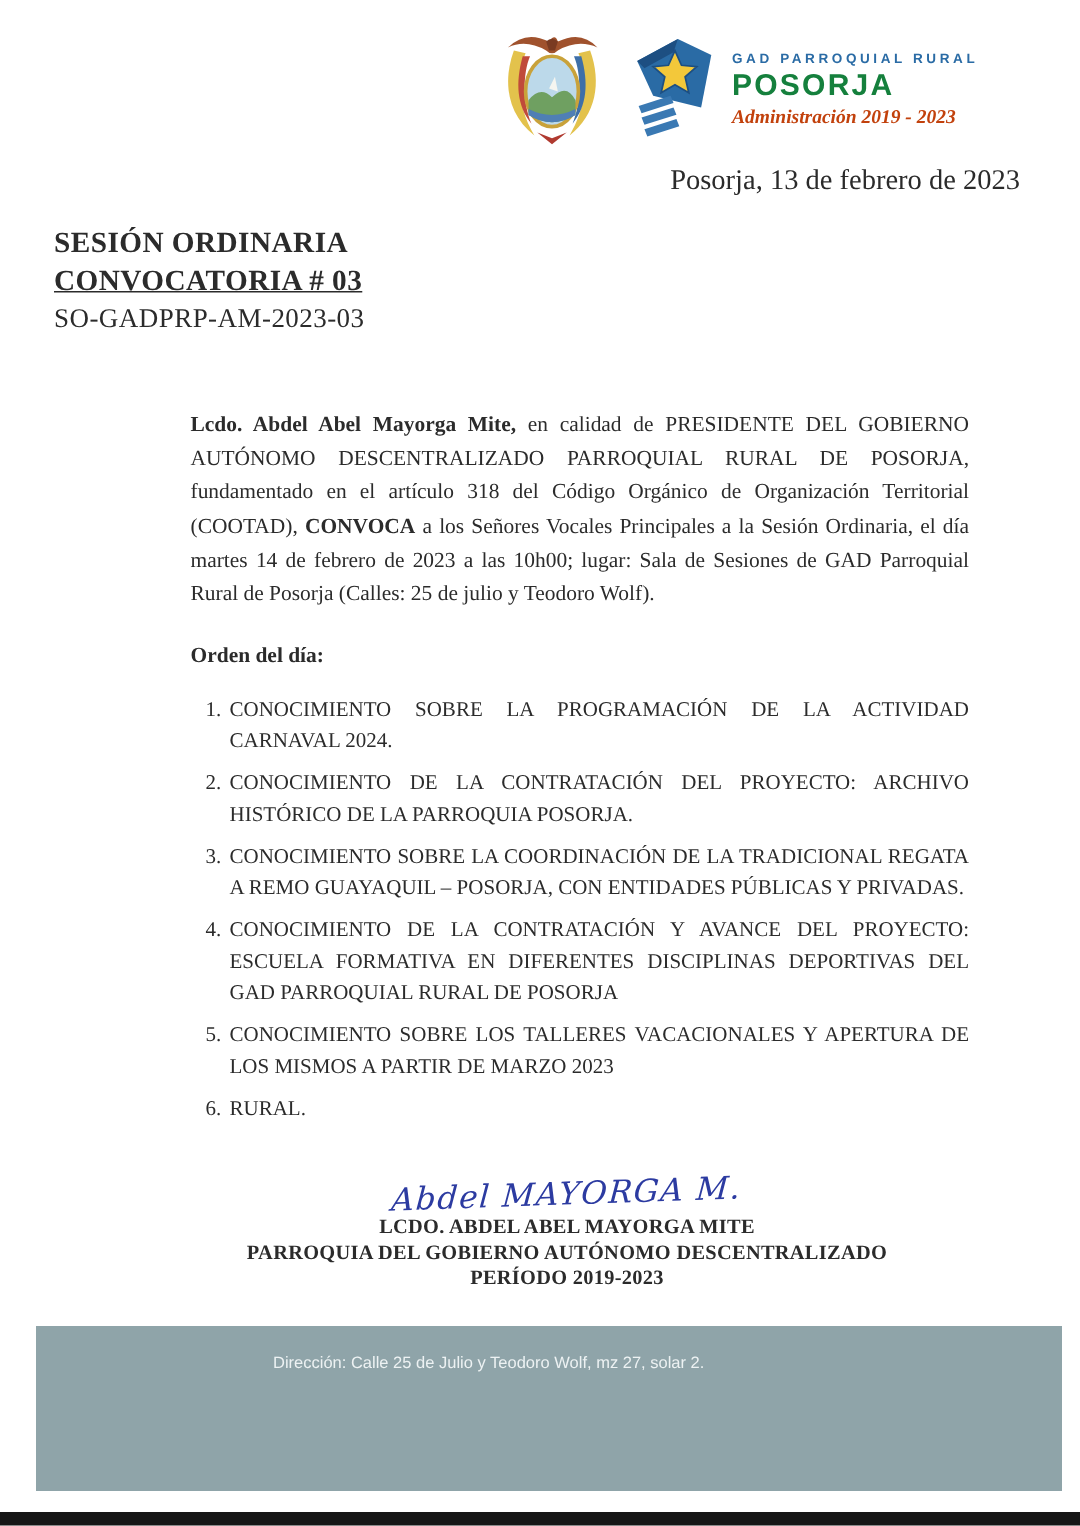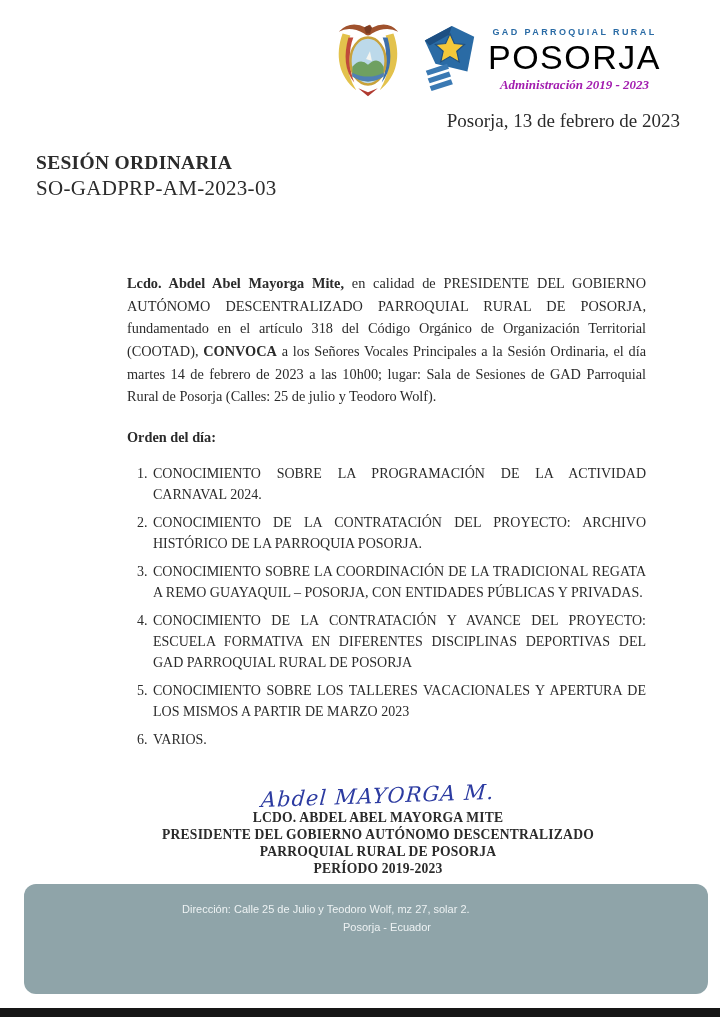--- a/index.html
+++ b/index.html
@@ -4,61 +4,61 @@
 <style>
   html,body{margin:0;padding:0;}
   body{
     width:720px;height:1017px;background:#fdfdfd;
     font-family:"Liberation Serif", serif;
     color:#2b2b2b;position:relative;overflow:hidden;
   }
   .page{position:absolute;inset:0;background:#ffffff;}
 
   
-  .header{position:absolute;top:16px;left:330px;display:flex;align-items:center;gap:12px;text-align:center;}
+  .header{position:absolute;top:16px;left:330px;display:flex;align-items:center;gap:12px;}
   .coat{width:76px;height:86px;}
   .brand{display:flex;align-items:center;gap:8px;}
   .brand-mark{width:62px;height:80px;}
   .brand-text{display:flex;flex-direction:column;line-height:1;}
   .brand-top{font-family:"Liberation Sans",sans-serif;font-size:9px;font-weight:bold;
     letter-spacing:2.4px;color:#2a6ba5;margin-bottom:3px;}
-  .brand-name{font-family:"Liberation Sans",sans-serif;font-size:34px;font-weight:normal;
-    letter-spacing:1.5px;color:#000000;}
+  .brand-name{font-family:"Liberation Sans",sans-serif;font-size:20px;font-weight:bold;
+    letter-spacing:1.5px;color:#15803d;}
   .brand-sub{font-family:"Liberation Serif",serif;font-style:italic;font-weight:bold;
-    font-size:13px;color:#a21caf;margin-top:4px;}
+    font-size:13px;color:#c2410c;margin-top:4px;}
 
   
   .date-line{position:absolute;top:110px;right:40px;font-size:19px;}
 
   
   .title-block{position:absolute;top:150px;left:36px;width:684px;text-align:left;line-height:1.3;}
   .title-1{font-size:19.5px;font-weight:bold;letter-spacing:.3px;}
   .title-2{font-size:19.5px;font-weight:bold;text-decoration:underline;letter-spacing:.3px;}
-  .title-3{font-size:21px;font-weight:normal;letter-spacing:.3px;}
+  .title-3{font-size:18px;font-weight:normal;letter-spacing:.3px;}
 
   
   .doc-body{position:absolute;top:258px;left:127px;width:519px;}
   .paragraph{font-size:14.3px;line-height:22.6px;text-align:justify;}
   .b{font-weight:bold;}
   .agenda-heading{font-size:14.3px;font-weight:bold;margin-top:21px;}
   .agenda{margin-top:17px;}
   .agenda-item{display:flex;margin-bottom:7px;font-size:14px;line-height:21px;}
   .agenda-num{width:26px;flex:none;padding-left:10px;box-sizing:border-box;}
   .agenda-text{flex:1;text-align:justify;}
 
   
   .sig-block{position:absolute;top:784px;left:36px;width:684px;text-align:center;}
   .sig-hand{display:inline-block;font-family:"DejaVu Serif",serif;font-style:italic;
     font-size:21px;color:#2c3ba1;transform:rotate(-2deg) skewX(-6deg);
     letter-spacing:1px;margin-bottom:1px;}
   .sig-lines{font-size:13.6px;font-weight:bold;line-height:17px;letter-spacing:.2px;}
 
   
   .footer-band{position:absolute;left:24px;top:884px;width:684px;height:110px;
-    background:#8fa4a9;border-radius:12px;}
+    background:#8fa4a9;border-radius:0;}
   .footer-text{margin:17px 0 0 158px;font-family:"Liberation Sans",sans-serif;
     font-size:11px;line-height:17.5px;color:#edf2f3;width:410px;}
   .footer-center{text-align:center;}
   .bottom-strip{position:absolute;left:0;bottom:0;width:720px;height:9px;background:#161616;}
 </style>
 </head>
 <body>
 
 <div class="page">
 
@@ -94,20 +94,21 @@
         <span class="brand-name">POSORJA</span>
         <span class="brand-sub">Administración 2019 - 2023</span>
       </div>
     </div>
   </div>
 
   <div class="date-line">Posorja, 13 de febrero de 2023</div>
 
   <div class="title-block">
     <div class="title-1">SESIÓN ORDINARIA</div>
+    <div class="title-2">CONVOCATORIA # 03</div>
     <div class="title-3">SO-GADPRP-AM-2023-03</div>
   </div>
 
   <div class="doc-body">
     <p class="paragraph"><span class="b">Lcdo. Abdel Abel Mayorga Mite,</span><span> en calidad de PRESIDENTE DEL GOBIERNO AUTÓNOMO DESCENTRALIZADO PARROQUIAL RURAL DE POSORJA, fundamentado en el artículo 318 del Código Orgánico de Organización Territorial (COOTAD), </span><span class="b">CONVOCA</span><span> a los Señores Vocales Principales a la Sesión Ordinaria, el día martes 14 de febrero de 2023 a las 10h00; lugar: Sala de Sesiones de GAD Parroquial Rural de Posorja (Calles: 25 de julio y Teodoro Wolf).</span></p>
 
     <div class="agenda-heading">Orden del día:</div>
 
     <div class="agenda">
       <div class="agenda-item">
@@ -125,36 +126,34 @@
       <div class="agenda-item">
         <span class="agenda-num">4.</span>
         <span class="agenda-text">CONOCIMIENTO DE LA CONTRATACIÓN Y AVANCE DEL PROYECTO: ESCUELA FORMATIVA EN DIFERENTES DISCIPLINAS DEPORTIVAS DEL GAD PARROQUIAL RURAL DE POSORJA</span>
       </div>
       <div class="agenda-item">
         <span class="agenda-num">5.</span>
         <span class="agenda-text">CONOCIMIENTO SOBRE LOS TALLERES VACACIONALES Y APERTURA DE LOS MISMOS A PARTIR DE MARZO 2023</span>
       </div>
       <div class="agenda-item">
         <span class="agenda-num">6.</span>
-        <span class="agenda-text">VARIOS.</span>
+        <span class="agenda-text">RURAL.</span>
       </div>
     </div>
   </div>
 
   <div class="sig-block">
     <span class="sig-hand">Abdel MAYORGA M.</span>
     <div class="sig-lines">
       <div>LCDO. ABDEL ABEL MAYORGA MITE</div>
-      <div>PRESIDENTE DEL GOBIERNO AUTÓNOMO DESCENTRALIZADO</div>
-      <div>PARROQUIAL RURAL DE POSORJA</div>
+      <div>PARROQUIA DEL GOBIERNO AUTÓNOMO DESCENTRALIZADO</div>
       <div>PERÍODO 2019-2023</div>
     </div>
   </div>
 
   <div class="footer-band">
     <div class="footer-text">
       <div>Dirección: Calle 25 de Julio y Teodoro Wolf, mz 27, solar 2.</div>
-      <div class="footer-center">Posorja - Ecuador</div>
     </div>
   </div>
 
   <div class="bottom-strip"></div>
 </div>
 
 </body></html>

